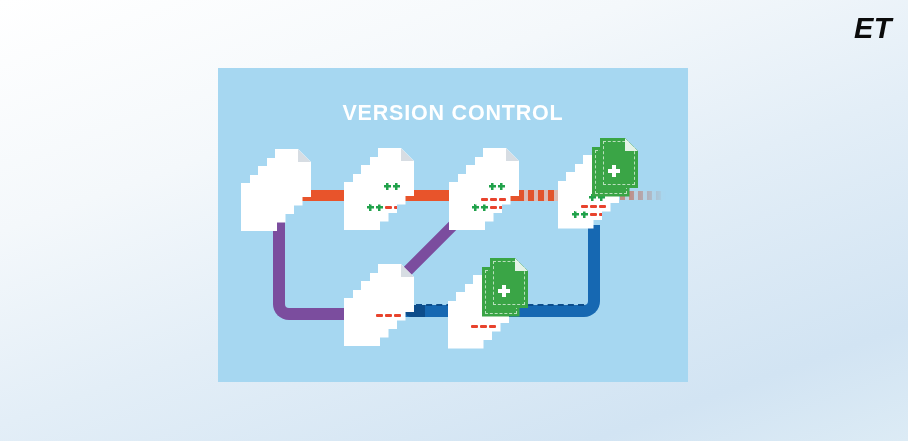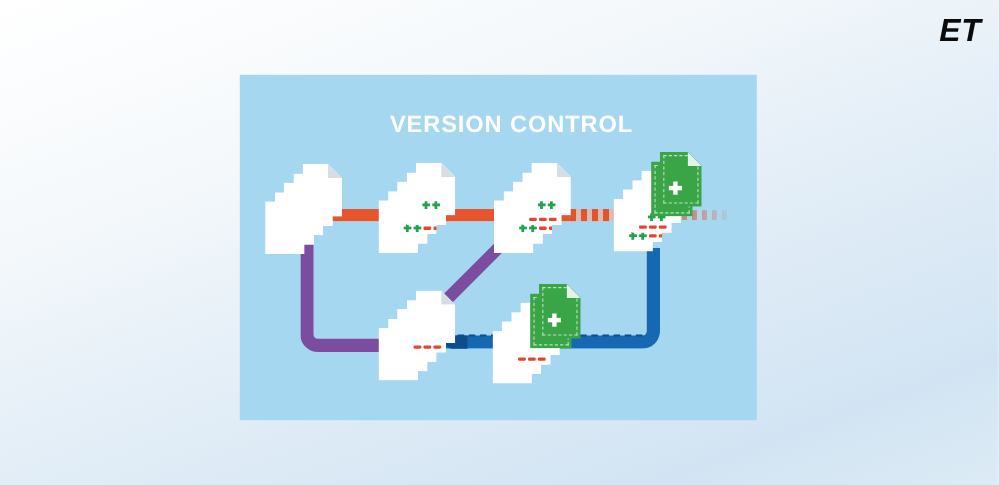--- a/index.html
+++ b/index.html
@@ -11,21 +11,21 @@
   .logo{
     position:absolute;top:12px;right:16px;
     font-size:29px;font-weight:800;font-style:italic;color:#0b0b0b;letter-spacing:0.5px;
   }
   .card{
     position:absolute;left:218px;top:68px;width:470px;height:314px;
     background:#a6d7f1;
   }
   .title{
     position:absolute;top:33px;left:0;width:100%;text-align:center;
-    color:#ffffff;font-size:21.5px;font-weight:700;letter-spacing:0.8px;padding-left:12px;
+    color:#ffffff;font-size:21.5px;font-weight:700;letter-spacing:0.8px;
   }
   
   .conn{position:absolute;}
   .orange-main{left:70px;top:122px;width:232px;height:11px;background:#e8542b;}
   .orange-dashed{
     left:300px;top:122px;width:48px;height:11px;
     background:repeating-linear-gradient(90deg,#e2542b 0 6px,rgba(236,178,160,0.75) 6px 10px);
   }
   .orange-fade{
     left:402px;top:123px;width:46px;height:9px;

